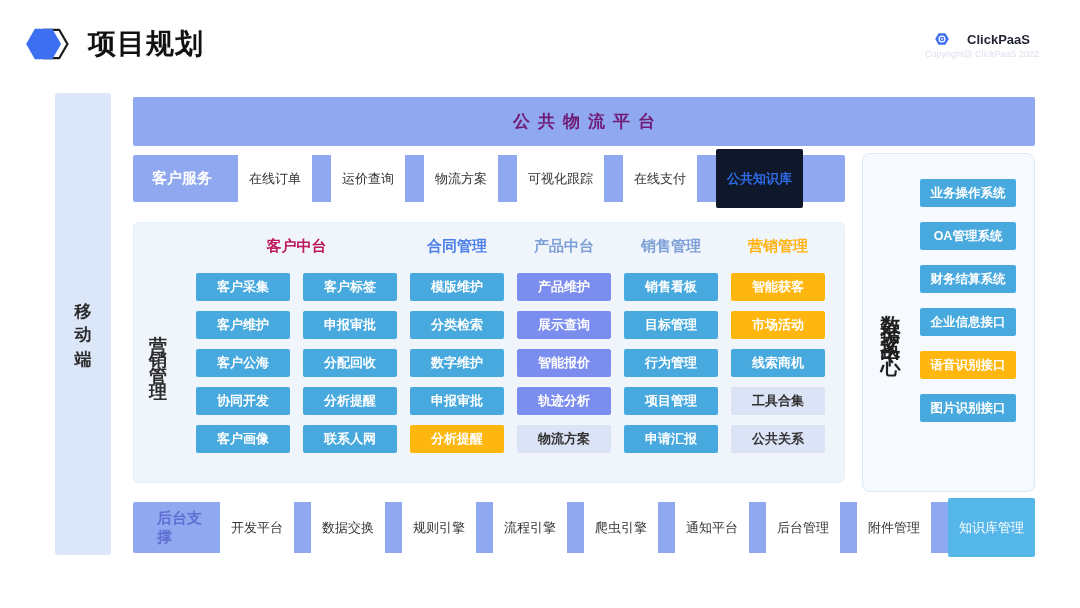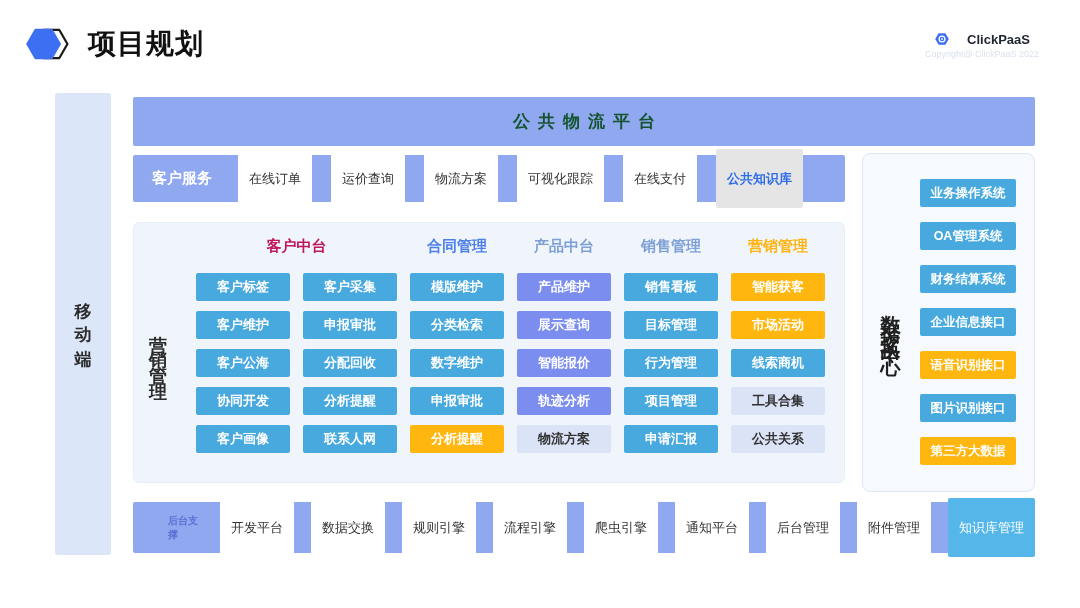--- a/index.html
+++ b/index.html
@@ -16,21 +16,21 @@
 
   
   .mobile-bar{position:absolute;left:55px;top:93px;width:56px;height:462px;
               background:#dce6f9;border-radius:3px;display:flex;align-items:center;justify-content:center;}
   .v-text{writing-mode:vertical-rl;text-orientation:upright;}
   .mobile-bar .v-text{font-size:17px;font-weight:bold;color:#2b2b2b;letter-spacing:24px;}
 
   
   .banner{position:absolute;left:133px;top:97px;width:902px;height:49px;background:#8fa8f0;
           border-radius:2px;display:flex;align-items:center;justify-content:center;}
-  .banner span{color:#14532d;font-size:17px;font-weight:bold;letter-spacing:8px;text-indent:8px;}
+  .banner span{color:#701a75;font-size:17px;font-weight:bold;letter-spacing:8px;text-indent:8px;}
 
   
   .cs-row{position:absolute;left:133px;top:155px;width:712px;height:47px;background:#8fa8f0;
           border-radius:2px;display:flex;align-items:center;}
   .cs-label{margin-left:19px;width:62px;font-size:15px;font-weight:bold;color:#fff;}
   .cs-btns{display:flex;gap:19px;margin-left:24px;align-items:center;}
   .pill{font-size:13px;line-height:15px;padding:22px 11px;border-radius:2px;white-space:nowrap;text-align:center;}
 
   
   .main-panel{position:absolute;left:133px;top:222px;width:712px;height:261px;
@@ -50,30 +50,30 @@
                border:1px solid #dce8f7;border-radius:8px;box-sizing:border-box;}
   .dc-label{position:absolute;left:15px;top:50%;transform:translateY(-50%);
             font-size:20px;font-weight:bold;color:#1f1f1f;letter-spacing:8px;}
   .dc-items{position:absolute;left:57px;top:25px;display:flex;flex-direction:column;gap:15px;}
   .dc-item{width:96px;height:28px;line-height:28px;text-align:center;font-size:12.5px;
            font-weight:bold;border-radius:2px;}
 
   
   .backend-bar{position:absolute;left:133px;top:502px;width:902px;height:51px;background:#8fa8f0;
                border-radius:2px;display:flex;align-items:center;}
-  .backend-label{margin-left:35px;width:62px;font-size:10px;font-weight:bold;color:#5f6fd2;}
+  .backend-label{margin-left:24px;width:62px;font-size:15px;font-weight:bold;color:#5f6fd2;}
   .backend-btns{display:flex;gap:17px;margin-left:16px;align-items:flex-start;}
 
   
   .t-sky{background:#47a9de;color:#fff;}
   .t-purple{background:#7b8dee;color:#fff;}
   .t-orange{background:#ffb70f;color:#fff;}
   .t-light{background:#dbe3f6;color:#333;font-weight:600;}
   .t-white{background:#ffffff;color:#333;}
-  .t-highlight{background:#e5e5e5;color:#2f6de8;font-weight:bold;}
+  .t-highlight{background:#0f172a;color:#2f6de8;font-weight:bold;}
   .t-kb{background:#55b7e9;color:#fff;}
   .t-h-strong{color:#be185d;}
   .t-h-mid{color:#4d7feb;}
   .t-h-light{color:#7ea0d6;}
   .t-h-orange{color:#ffb414;}
 </style>
 </head>
 <body>
 
 <div class="stage">
@@ -122,22 +122,22 @@
     <span class="side-label v-text">营销管理</span>
     <div class="grid">
       <div class="grid-header">
         <span class="hcell span2 t-h-strong">客户中台</span>
         <span class="hcell t-h-mid">合同管理</span>
         <span class="hcell t-h-light">产品中台</span>
         <span class="hcell t-h-light">销售管理</span>
         <span class="hcell t-h-orange">营销管理</span>
       </div>
       <div class="grid-row">
+        <span class="cell t-sky">客户采集</span>
         <span class="cell t-sky">客户标签</span>
-        <span class="cell t-sky">客户采集</span>
         <span class="cell t-sky">模版维护</span>
         <span class="cell t-purple">产品维护</span>
         <span class="cell t-sky">销售看板</span>
         <span class="cell t-orange">智能获客</span>
       </div>
       <div class="grid-row">
         <span class="cell t-sky">客户维护</span>
         <span class="cell t-sky">申报审批</span>
         <span class="cell t-sky">分类检索</span>
         <span class="cell t-purple">展示查询</span>
@@ -173,21 +173,20 @@
 
   <div class="right-panel">
     <span class="dc-label v-text">数据交换中心</span>
     <div class="dc-items">
       <span class="dc-item t-sky">业务操作系统</span>
       <span class="dc-item t-sky">OA管理系统</span>
       <span class="dc-item t-sky">财务结算系统</span>
       <span class="dc-item t-sky">企业信息接口</span>
       <span class="dc-item t-orange">语音识别接口</span>
       <span class="dc-item t-sky">图片识别接口</span>
-      <span class="dc-item t-orange">第三方大数据</span>
     </div>
   </div>
 
   <div class="backend-bar">
     <span class="backend-label">后台支撑</span>
     <div class="backend-btns">
       <span class="pill t-white">开发平台</span>
       <span class="pill t-white">数据交换</span>
       <span class="pill t-white">规则引擎</span>
       <span class="pill t-white">流程引擎</span>

